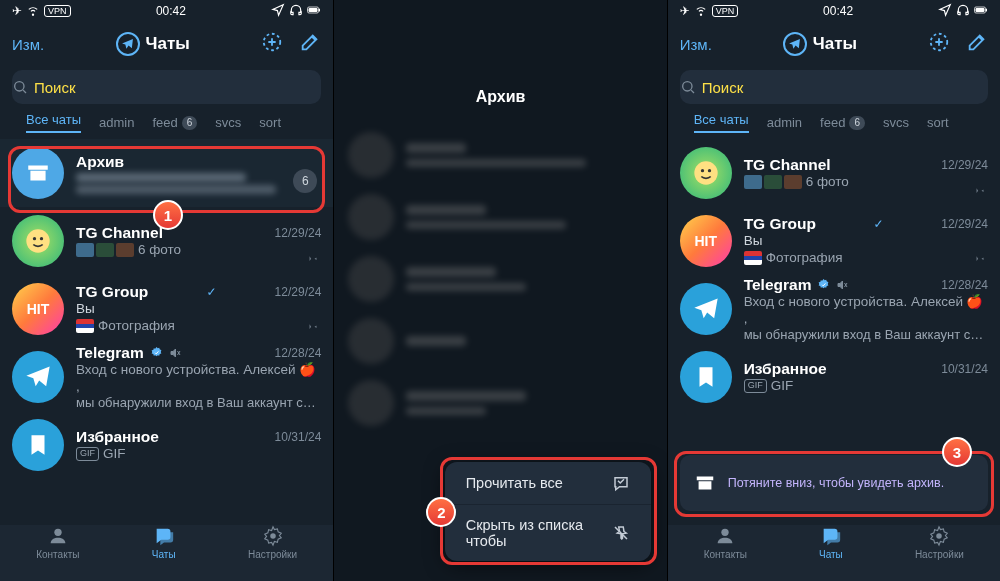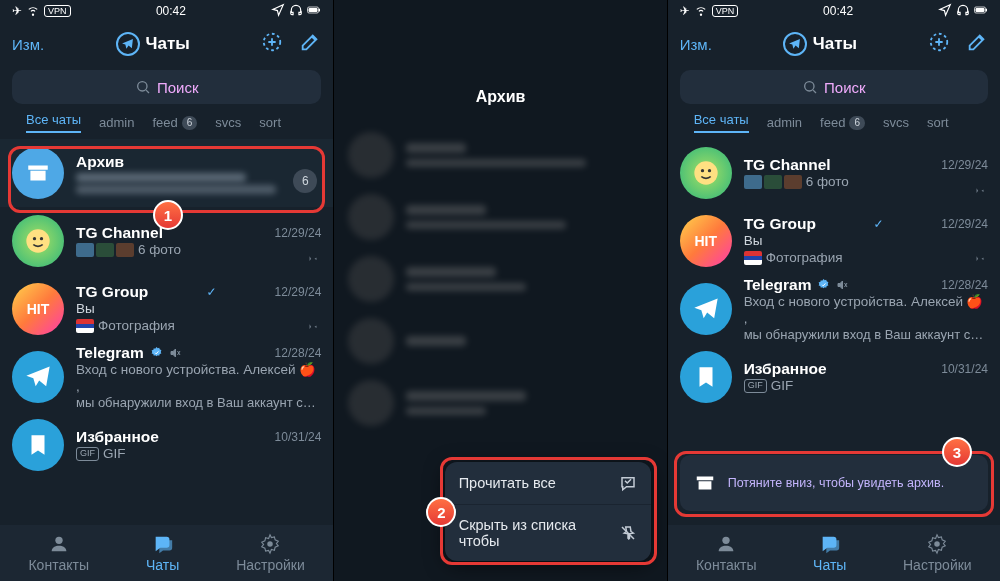--- a/index.html
+++ b/index.html
@@ -40,21 +40,21 @@
   .header-center { display:flex; align-items:center; gap:6px; font-size:17px; font-weight:600;}
   .header-right { display:flex; align-items:center; gap:16px; color:#5eb5f7; }
   .tg-logo {
     width:24px;height:24px;border-radius:50%;border:2px solid #5eb5f7;
     display:inline-flex;align-items:center;justify-content:center;
   }
   
   
   .search {
     margin: 4px 12px 8px; height:34px; background:#222e3c; border-radius:10px;
-    display:flex;align-items:center;justify-content:center; gap:6px; color:#f0abfc;
+    display:flex;align-items:center;gap:6px; color:#fde047;
     font-size:15px;
   }
   
   
   .tabs {
     display:flex; align-items:center; gap:18px; padding:0 26px 6px;
     font-size:13px; color:#7d8b99;
   }
   .tab { display:flex;align-items:center;gap:4px; }
   .tab.active { color:#5eb5f7; border-bottom:2px solid #5eb5f7; padding-bottom:4px;}
@@ -91,22 +91,22 @@
   .step {
     position:absolute; width:30px;height:30px;border-radius:50%;
     background:linear-gradient(180deg,#ff7043,#e53935);
     border:2px solid #fff; color:#fff; font-weight:700; font-size:15px;
     display:flex;align-items:center;justify-content:center; z-index:30;
   }
   
   
   .bottom-bar {
     position:absolute; bottom:0; left:0; right:0; height:56px;
-    background:#1c2733; display:flex; align-items:center; justify-content:space-around;
-    font-size:14px; color:#7d8b99;
+    background:#1c2733; display:flex; justify-content:space-around;
+    font-size:10px; color:#7d8b99;
   }
   .bottom-item { display:flex; flex-direction:column; align-items:center; gap:2px;}
   .bottom-item.active { color:#5eb5f7; }
   .bottom-item svg { width:22px;height:22px; }
   .panel2-title {
     position:absolute; top:88px; left:0; right:0; text-align:center;
     font-size:16px; font-weight:600; color:#fff;
   }
   .blurred-row {
      display:flex; align-items:center; gap:12px; padding:10px 14px; height:62px;
@@ -117,21 +117,21 @@
   }
   .blurred-line { height:10px;background:#888;border-radius:4px; }
   
   .context-menu {
     position:absolute; right:16px; bottom:20px; width:206px;
     background:#222e3c; border-radius:12px; overflow:hidden;
     box-shadow:0 4px 20px rgba(0,0,0,0.6);
   }
   .menu-item {
     display:flex; align-items:center; justify-content:space-between;
-    padding:12px 14px; font-size:14.5px; color:#e5e9ee;
+    padding:12px 21px; font-size:14.5px; color:#e5e9ee;
   }
   .menu-item + .menu-item { border-top:1px solid #1a2430;}
   .menu-item svg { width:18px;height:18px; color:#c3cbd5;}
   
   
   .toast {
     position:absolute; left:12px; right:12px; bottom:70px; height:56px;
     background:#222e3c; border-radius:10px; padding:8px 14px;
     display:flex; align-items:center; gap:12px;
   }

